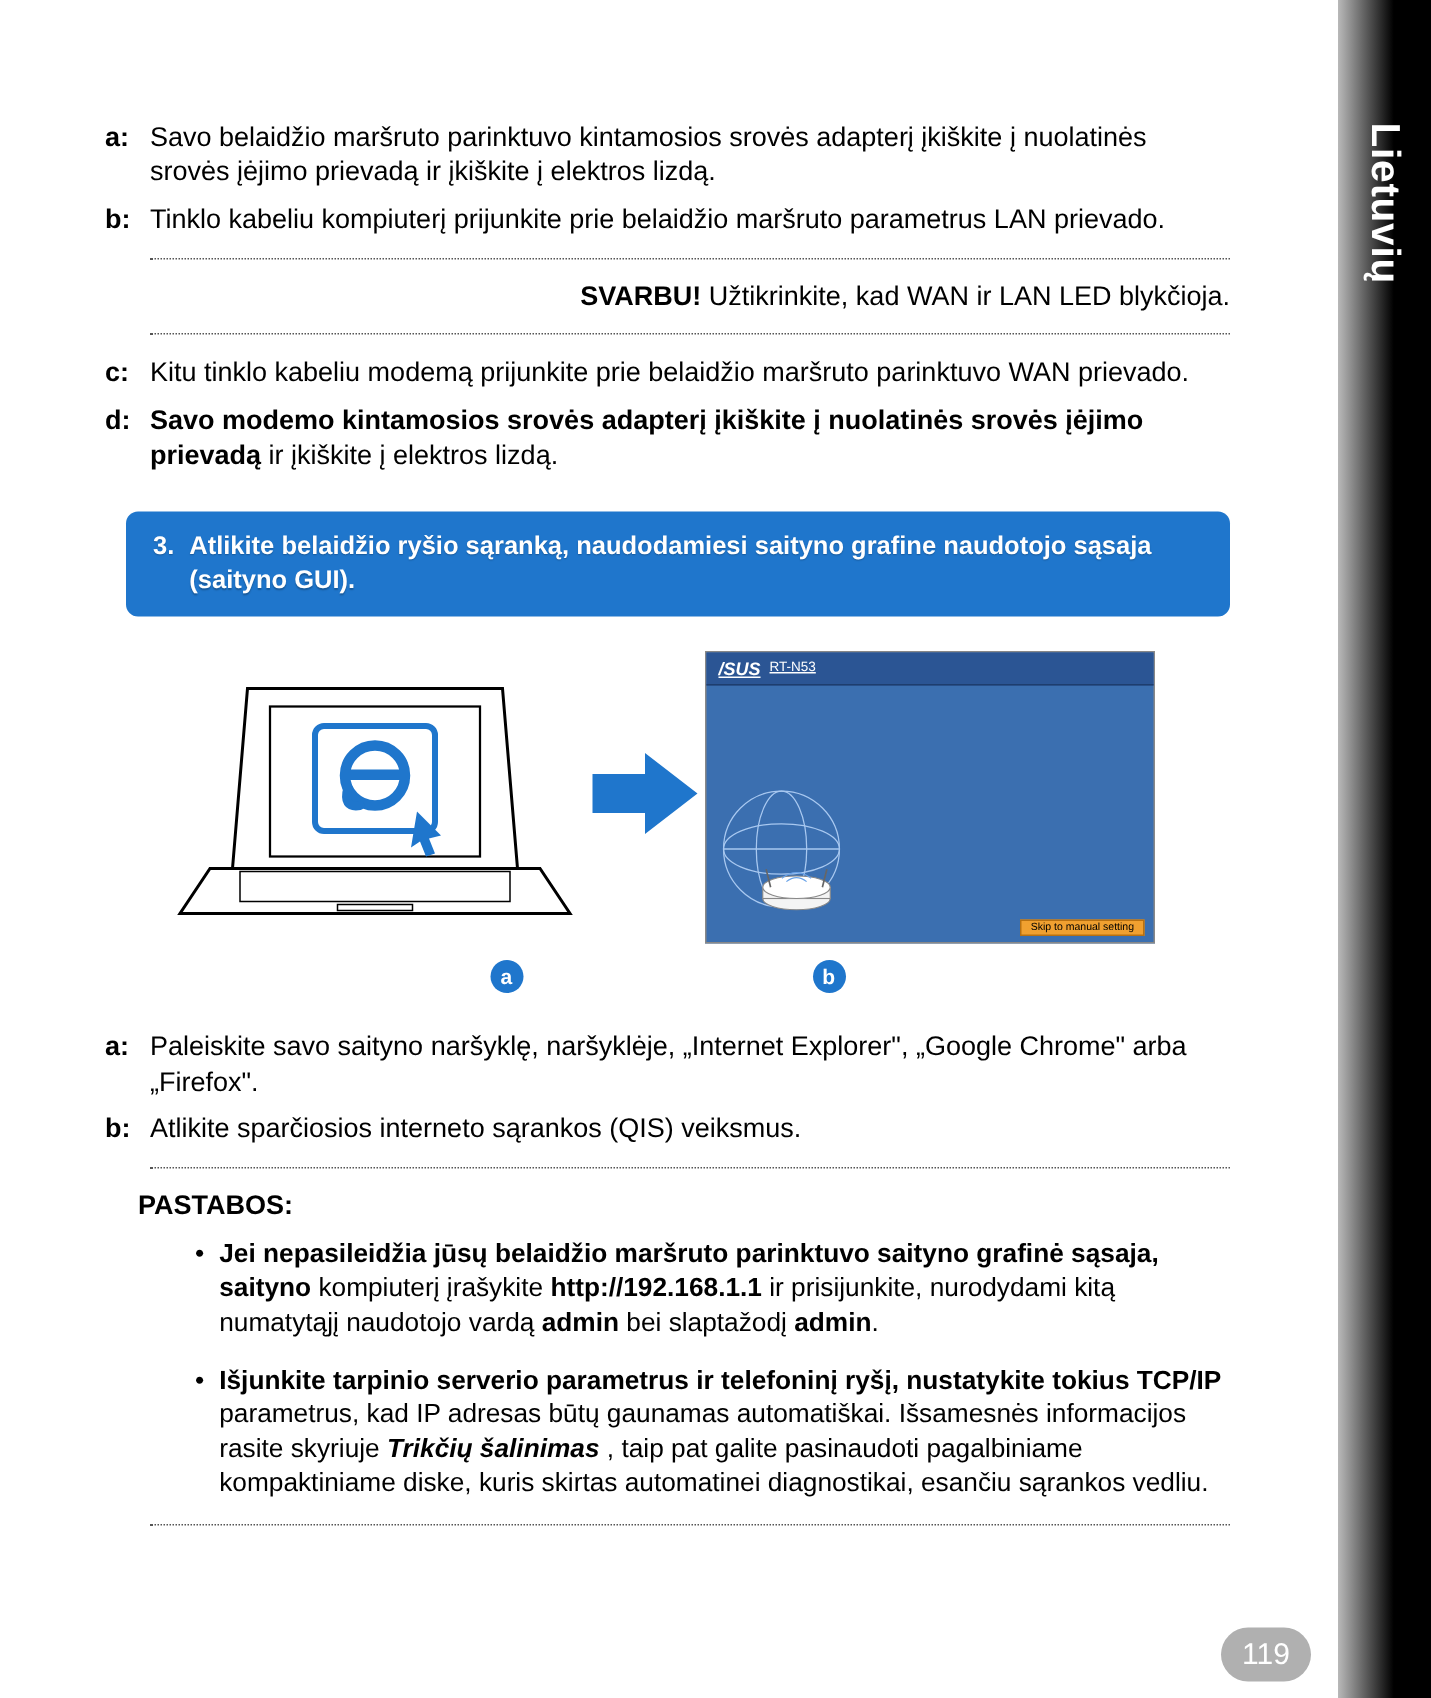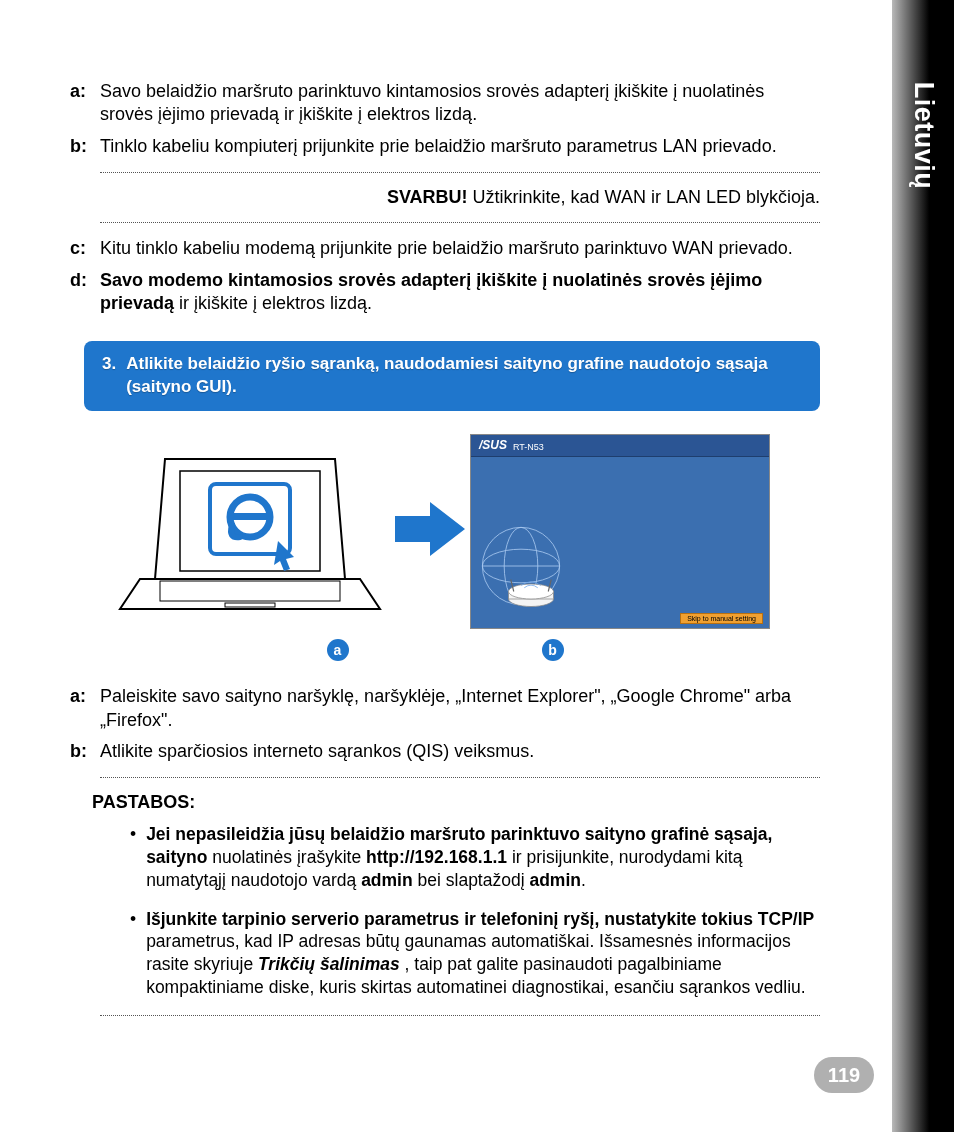--- a/index.html
+++ b/index.html
@@ -92,44 +92,45 @@
     font-size: 17.5px;
     line-height: 1.3;
     margin: 0 0 16px 60px;
     display: flex;
     gap: 10px;
   }
   .note-item .bullet { flex-shrink: 0; }
   .page-num {
     position: absolute;
     right: 80px;
-    bottom: 39px;
+    bottom: 11px;
     background: #b0b0b0;
     color: #fff;
     width: 60px; height: 36px;
     border-radius: 18px;
     display: flex; align-items: center; justify-content: center;
-    font-weight: 700; font-size: 20px;
+    font-weight: 400; font-size: 20px;
   }
   
   .gui {
     border: 1px solid #888;
     width: 300px; height: 195px;
     background: #3b6fb0;
     position: relative;
     font-family: Arial, sans-serif;
   }
   .gui-top {
     background: #2b5594;
     height: 22px;
     color: #fff;
     font-size: 9px;
     padding: 4px 8px;
-    display: flex; align-items: flex-end; gap: 6px;
+    display: flex; align-items: flex-start; gap: 6px;
     border-bottom: 1px solid #1e3e6e;
+    text-decoration: underline;
   }
   .gui-bar {
     background: #fff;
     margin: 6px;
     height: 18px;
     font-size: 9px;
     padding: 3px 6px;
     color: #222;
     border: 1px solid #666;
   }
@@ -266,21 +267,21 @@
     <div class="list-label">b:</div>
     <div class="list-body">Atlikite sparčiosios interneto sąrankos (QIS) veiksmus.</div>
   </div>
 
   <hr class="dotted">
   <div class="notes-title">PASTABOS:</div>
 
   <div class="note-item">
     <span class="bullet">•</span>
     <span>
-      <b>Jei nepasileidžia jūsų belaidžio maršruto parinktuvo saityno grafinė sąsaja, saityno</b><span> nuolatinės įrašykite </span><b>http://192.168.1.1</b><span> ir prisijunkite, nurodydami kitą numatytąjį naudotojo vardą </span><b>admin</b><span> bei slaptažodį </span><b>admin</b><span>.</span>
+      <b>Jei nepasileidžia jūsų belaidžio maršruto parinktuvo saityno grafinė sąsaja, saityno</b><span> kompiuterį įrašykite </span><b>http://192.168.1.1</b><span> ir prisijunkite, nurodydami kitą numatytąjį naudotojo vardą </span><b>admin</b><span> bei slaptažodį </span><b>admin</b><span>.</span>
     </span>
   </div>
 
   <div class="note-item">
     <span class="bullet">•</span>
     <span>
       <b>Išjunkite tarpinio serverio parametrus ir telefoninį ryšį, nustatykite tokius TCP/IP</b><span> parametrus, kad IP adresas būtų gaunamas automatiškai. Išsamesnės informacijos rasite skyriuje </span><b><i>Trikčių šalinimas</i></b><span> , taip pat galite pasinaudoti pagalbiniame kompaktiniame diske, kuris skirtas automatinei diagnostikai, esančiu sąrankos vedliu.</span>
     </span>
   </div>
 

